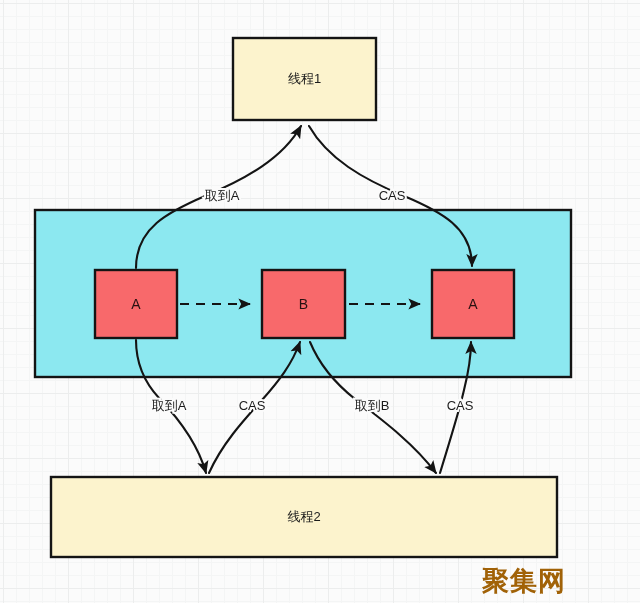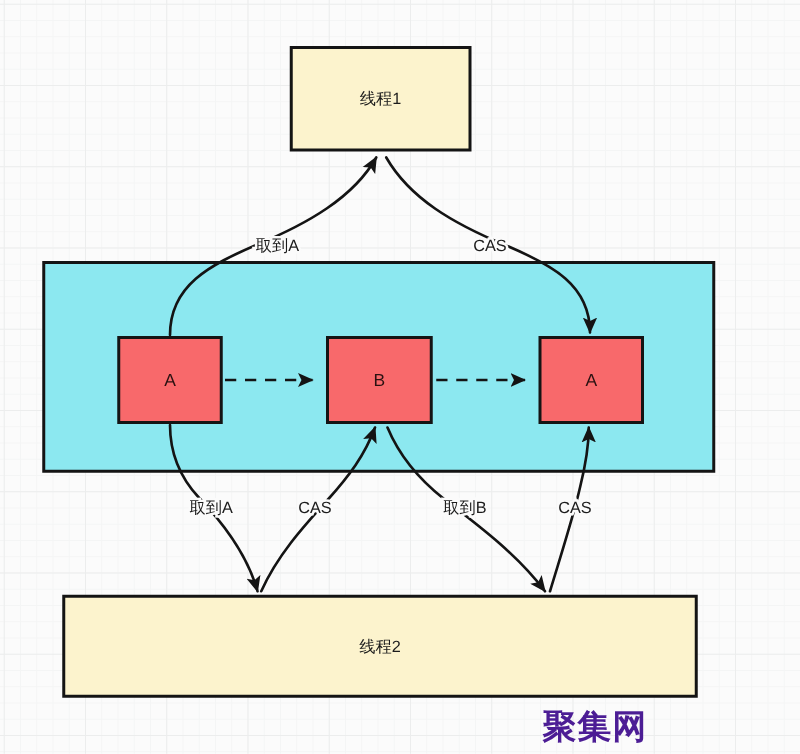--- a/index.html
+++ b/index.html
@@ -71,26 +71,26 @@
     stroke-dasharray: 9 7;
     stroke-linecap: butt;
   }
   .shape-outline {
     stroke: #141414;
     stroke-width: 2.4;
   }
 
   #watermark {
     position: absolute;
-    left: 434px;
+    left: 482px;
     top: 563px;
     font-size: 27px;
     font-weight: bold;
     letter-spacing: 1px;
-    color: #4c1d95;
+    color: #a16207;
     font-family: "DejaVu Sans", "Liberation Sans", sans-serif;
     user-select: none;
     white-space: nowrap;
   }
 </style>
 </head>
 <body>
 
 <div id="grid-background"></div>
 

